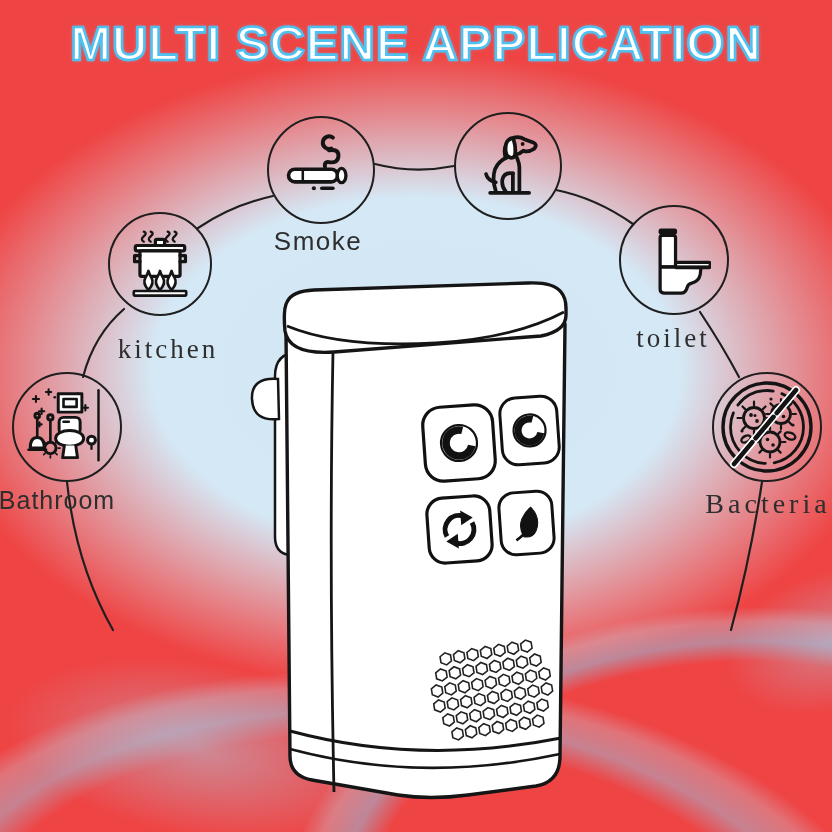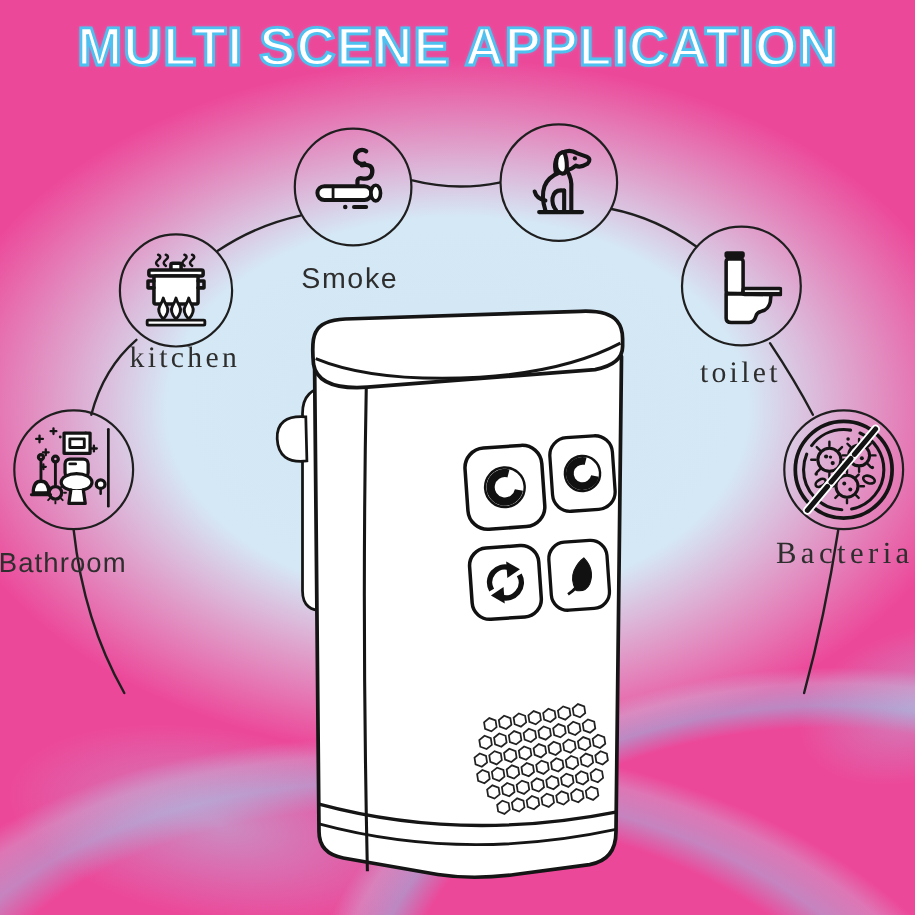--- a/index.html
+++ b/index.html
@@ -1,16 +1,16 @@
 <!DOCTYPE html>
 <html><head>
 <meta charset="utf-8">
 <style>
   html,body{margin:0;padding:0;background:#fff;}
-  #canvas{position:relative;width:832px;height:832px;overflow:hidden;background:#ec4899;
+  #canvas{position:relative;width:832px;height:832px;overflow:hidden;background:#ef4444;
           font-family:"Liberation Sans",sans-serif;}
   
   .bg-tint{position:absolute;left:0;top:0;width:832px;height:832px;
     background:radial-gradient(ellipse 480px 318px at 416px 372px,
       #d2e6f4 0%, #d5e8f5 55%, rgba(213,232,245,0) 100%);}
   .ring{position:absolute;border-radius:50%;}
   .ring1{left:-190px;top:648px;width:1150px;height:680px;transform:rotate(4deg);
     background:radial-gradient(ellipse closest-side, rgba(255,255,255,0) 74%,
       rgba(150,205,238,.45) 81%, rgba(190,224,244,.30) 88%, rgba(255,255,255,0) 93%);}
   .ring2{left:250px;top:590px;width:920px;height:570px;transform:rotate(-7deg);
@@ -25,21 +25,21 @@
   
   .title{position:absolute;top:14px;left:0;width:100%;text-align:center;
     font-weight:800;font-size:49px;line-height:58px;letter-spacing:1px;
     color:#ffffff;-webkit-text-stroke:2.6px #4ec1f0;
     text-shadow:0 0 1px #4ec1f0, 0 0 4px rgba(120,205,245,.75);}
   
   .scene-circle{position:absolute;border:2.4px solid #1f1f1f;border-radius:50%;
     box-sizing:border-box;display:flex;align-items:center;justify-content:center;
     background:transparent;}
   .lbl{position:absolute;transform:translateX(-50%);color:#2e2e2e;white-space:nowrap;}
-  .lbl.sans{font:400 26px "Liberation Sans",sans-serif;letter-spacing:1.5px;margin-top:12px;}
+  .lbl.sans{font:400 26px "Liberation Sans",sans-serif;letter-spacing:1.5px;}
   .lbl.serif{font:400 27px "Liberation Serif",serif;letter-spacing:3px;}
   svg{display:block;}
   .abs{position:absolute;left:0;top:0;}
 </style>
 </head>
 <body>
 
 <div id="canvas">
 
   <div class="bg-tint"></div>
@@ -106,21 +106,21 @@
         <path d="M 22 37 h -7 v 8 h 7 M 74 37 h 7 v 8 h -7"></path>
         <g stroke-width="3.4">
           <path d="M 33 82 Q 25 73 29 66 Q 32 61 33 57 Q 34 61 37 66 Q 41 73 33 82 Z" fill="#fff"></path>
           <path d="M 48 82 Q 40 73 44 66 Q 47 61 48 57 Q 49 61 52 66 Q 56 73 48 82 Z" fill="#fff"></path>
           <path d="M 63 82 Q 55 73 59 66 Q 62 61 63 57 Q 64 61 67 66 Q 71 73 63 82 Z" fill="#fff"></path>
         </g>
         <rect x="14" y="83" width="68" height="6" rx="1" fill="#fff" stroke-width="3.4"></rect>
       </g>
     </svg>
   </div>
-  <div class="lbl serif" style="left:168px;top:310px;">kitchen</div>
+  <div class="lbl serif" style="left:168px;top:334px;">kitchen</div>
 
   <div class="scene-circle" style="left:619px;top:205px;width:110px;height:110px;">
     <svg width="74" height="74" viewBox="0 0 96 96">
       <g stroke="#141414" stroke-width="4.2" fill="#fff" stroke-linejoin="round" stroke-linecap="round">
         <rect x="28" y="7" width="24" height="8" rx="3" fill="#141414" stroke="none"></rect>
         <rect x="30" y="16" width="20" height="41" rx="3"></rect>
         <path d="M 30 57 L 30 86 Q 30 91 36 91 L 57 91 Q 63 91 65 84 Q 66 79 71 78 Q 80 76 82 67 L 83 58 Z"></path>
         <rect x="50" y="51" width="45" height="7" rx="2"></rect>
         <rect x="50" y="55" width="45" height="3.4" fill="#141414" stroke="none"></rect>
       </g>

